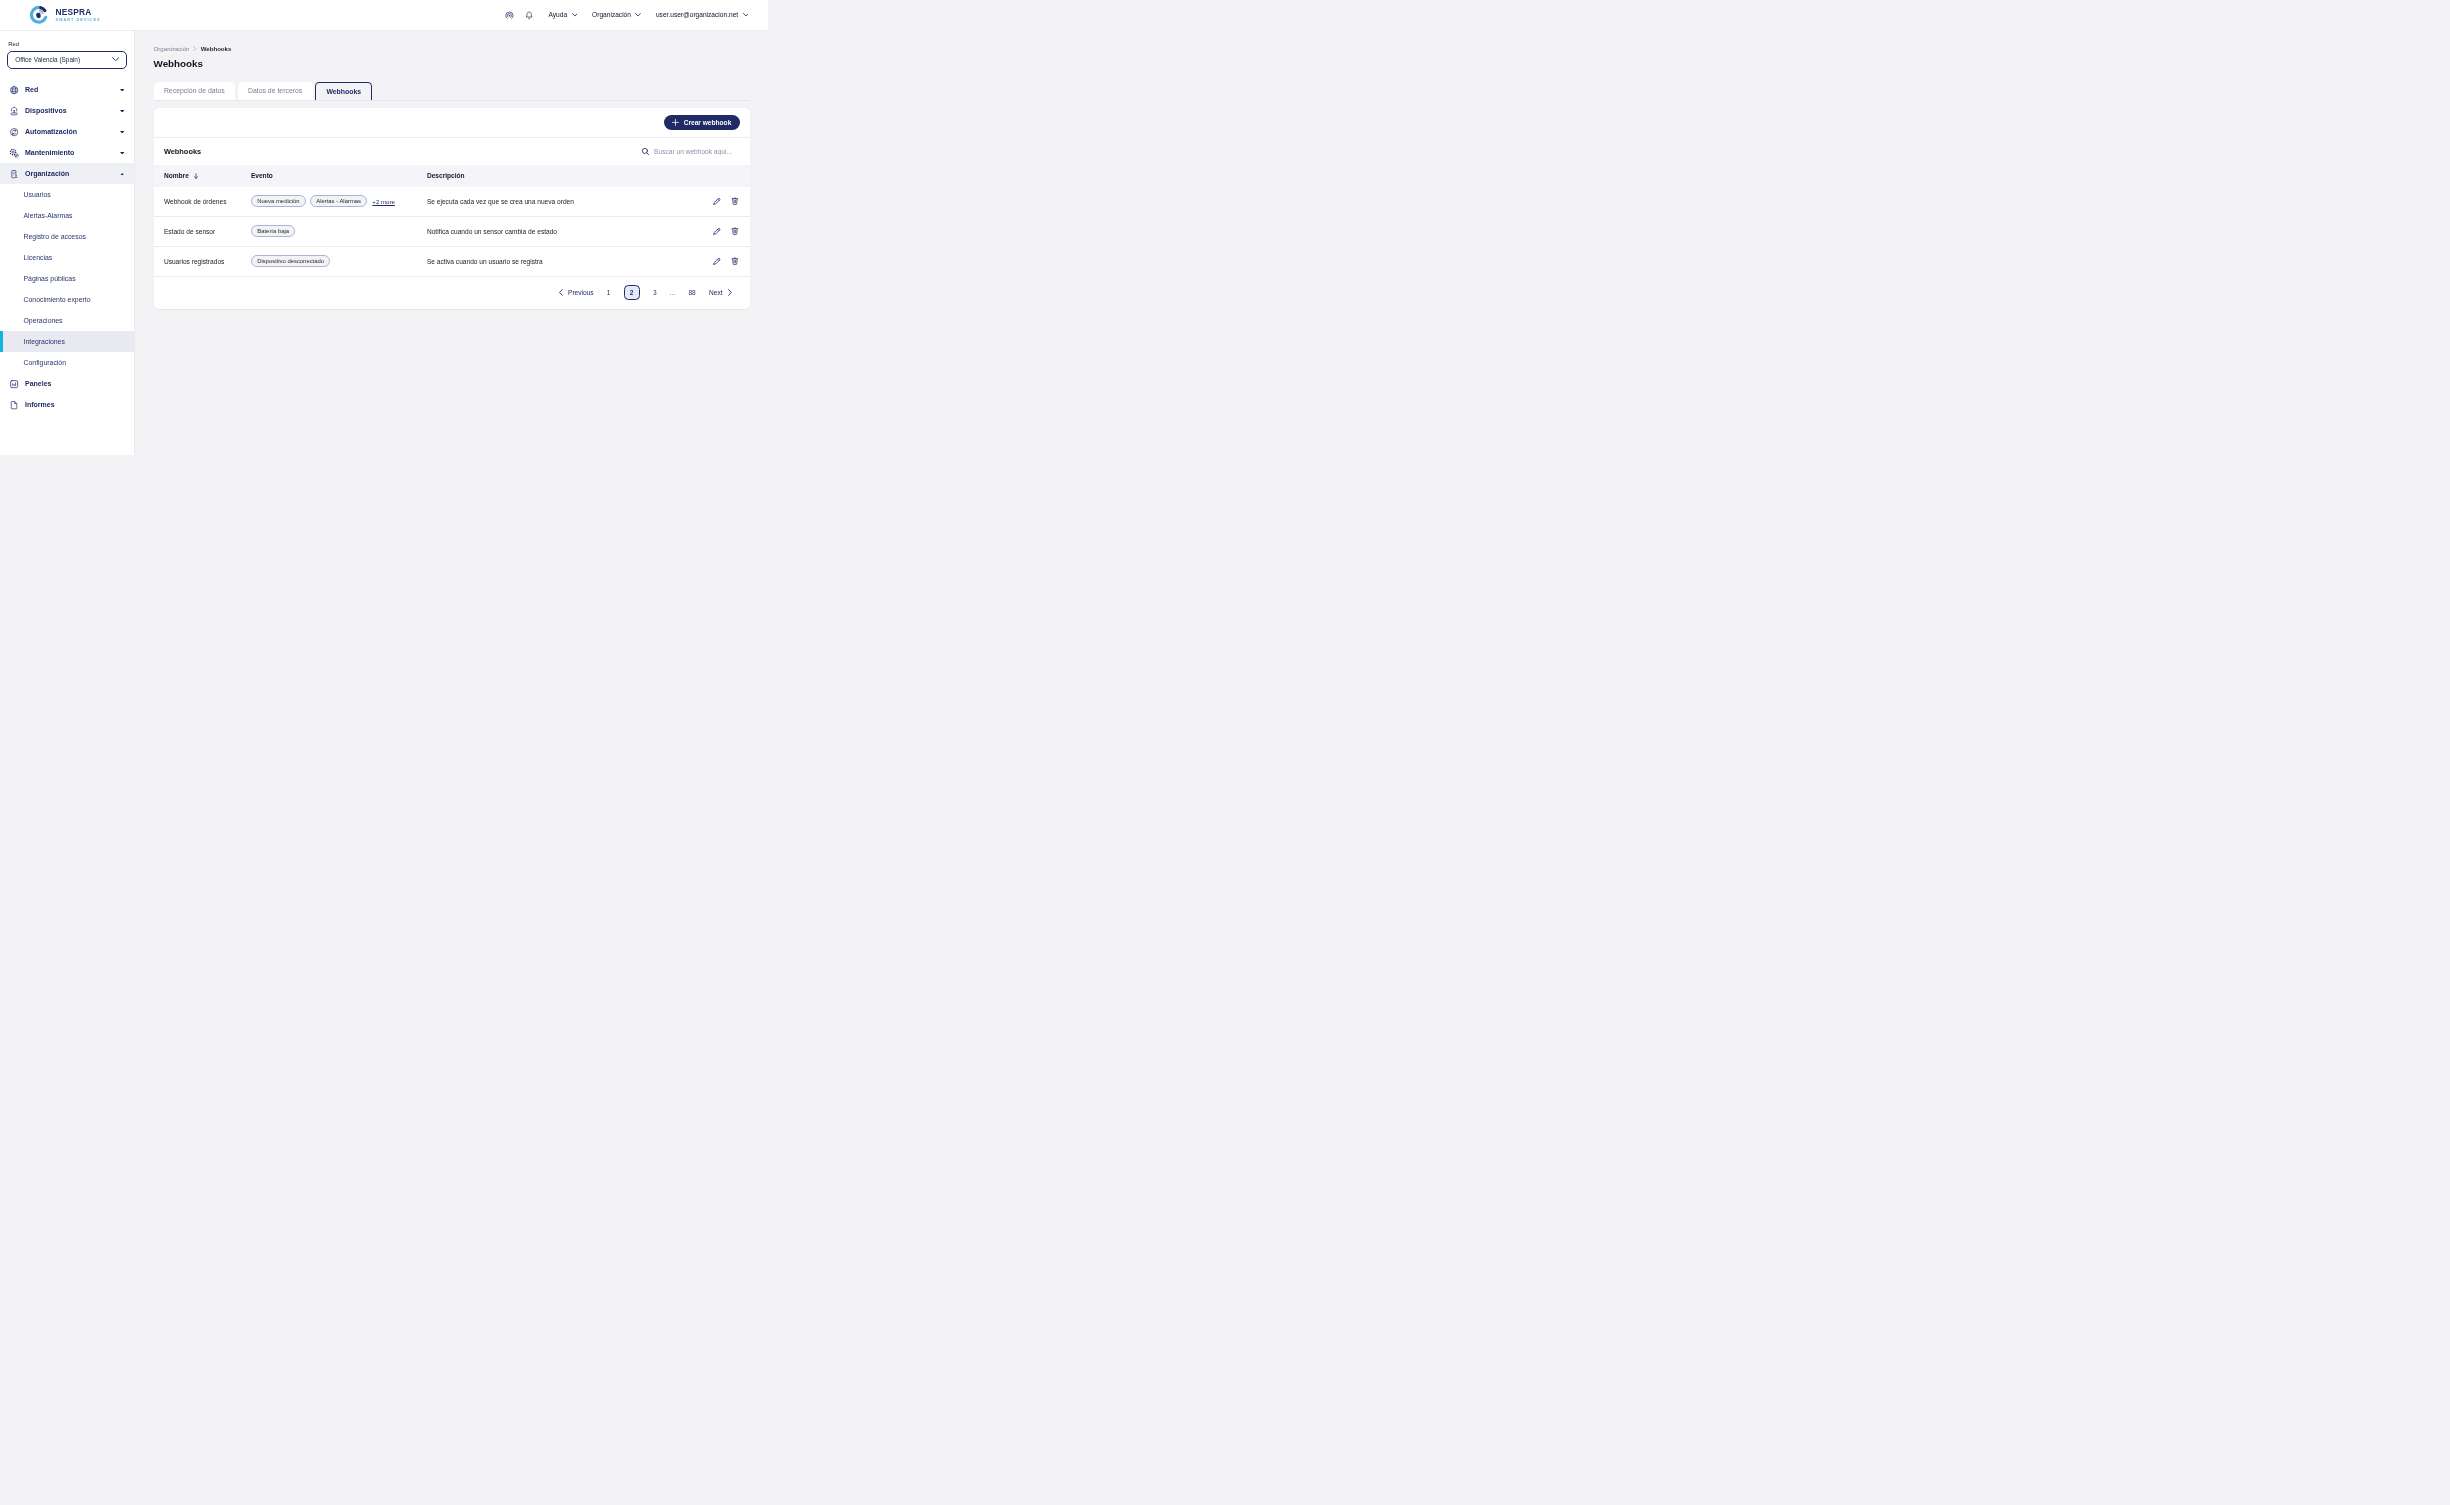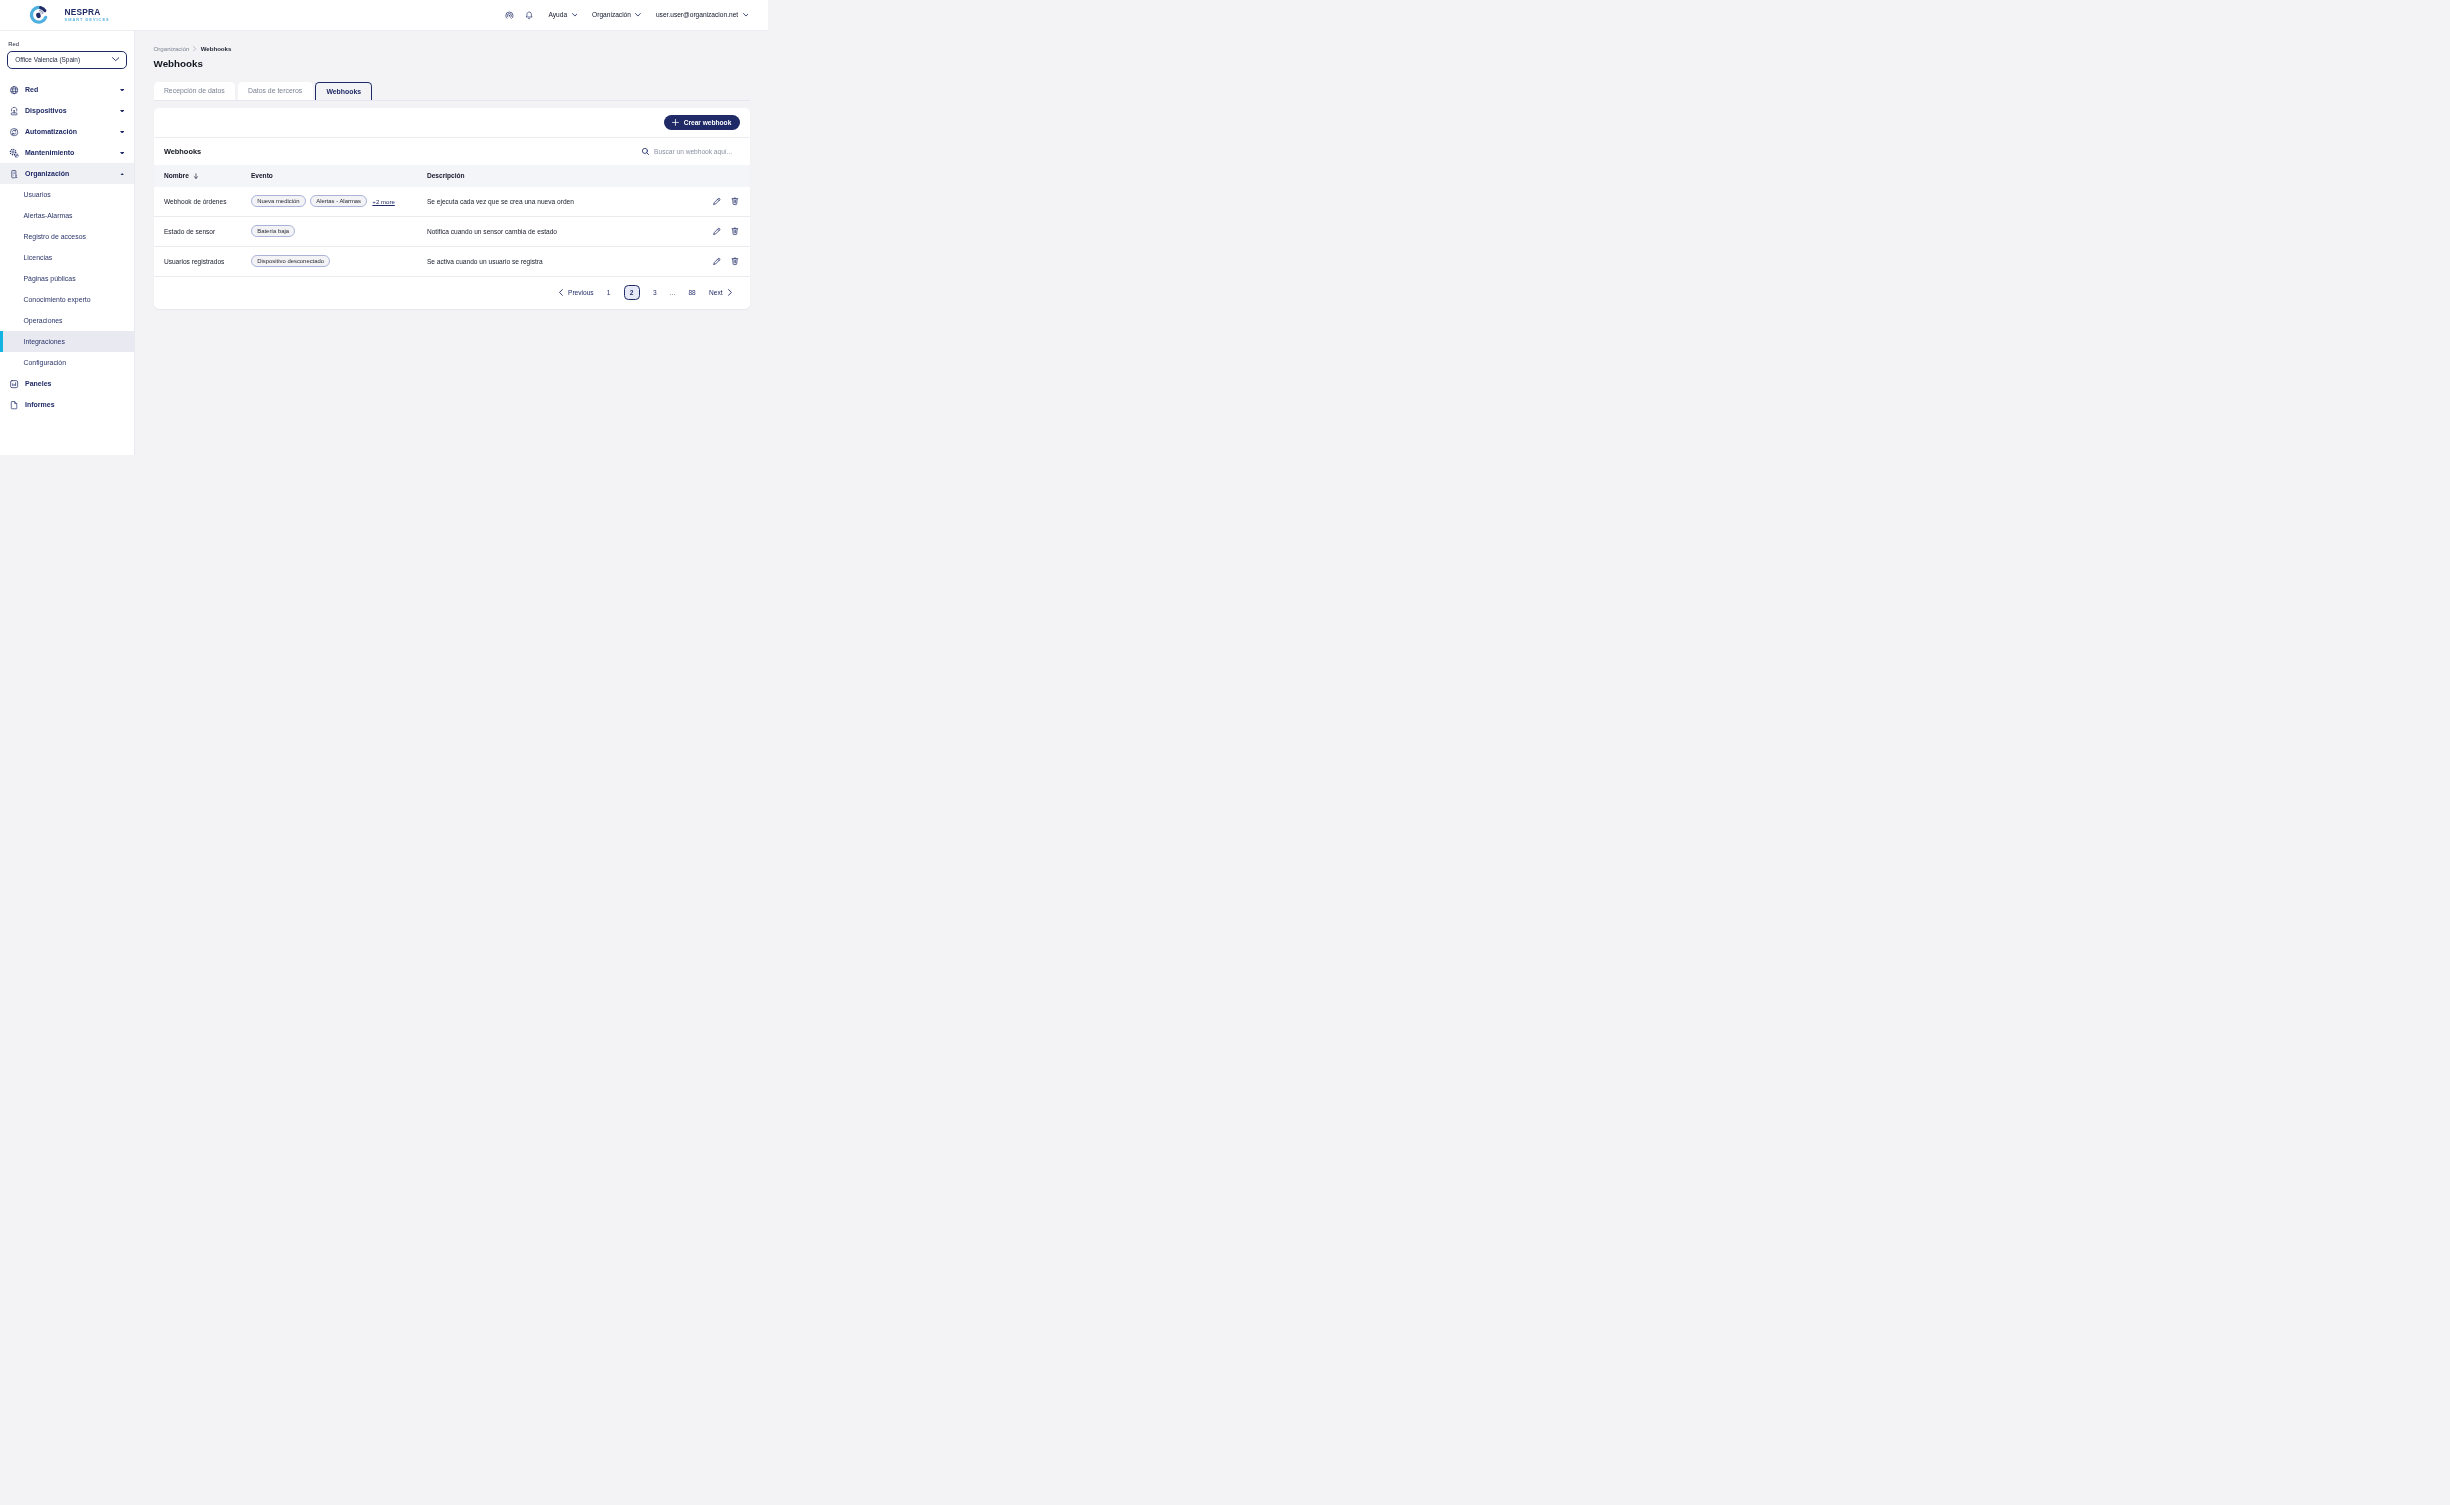--- a/index.html
+++ b/index.html
@@ -4,21 +4,21 @@
 <style>
   * { margin:0; padding:0; box-sizing:border-box; }
   html,body { width:768px; height:455px; overflow:hidden; background:#f3f3f6;
               font-family:"Liberation Sans", sans-serif; }
   .app { display:grid; grid-template-rows:31px 1fr; grid-template-columns:135px 1fr;
          width:768px; height:455px; }
 
   
   .topbar { grid-column:1/3; background:#fff; display:flex; align-items:center;
             padding:0 19.6px 0 29px; border-bottom:0.5px solid #ececf1; }
-  .logo { display:flex; align-items:center; gap:16px; }
+  .logo { display:flex; align-items:center; gap:7px; }
   .logo-text { display:flex; flex-direction:column; line-height:1; }
   .logo-name { font-size:8.3px; font-weight:700; color:#1f2a66; letter-spacing:0.2px; }
   .logo-tag { font-size:3.9px; font-weight:700; color:#56b3e2; letter-spacing:1px; margin-top:1.5px; }
   .topbar-right { margin-left:auto; display:flex; align-items:center; gap:14.7px; }
   .icon-btn { display:flex; align-items:center; color:#1f2a66; cursor:pointer; }
   .menu-item { display:flex; align-items:center; gap:4.4px; color:#10142a;
                font-size:6.6px; cursor:pointer; }
   .menu-item svg { color:#1f2a66; }
   .icon-pair { display:flex; align-items:center; gap:8.3px; }
 

